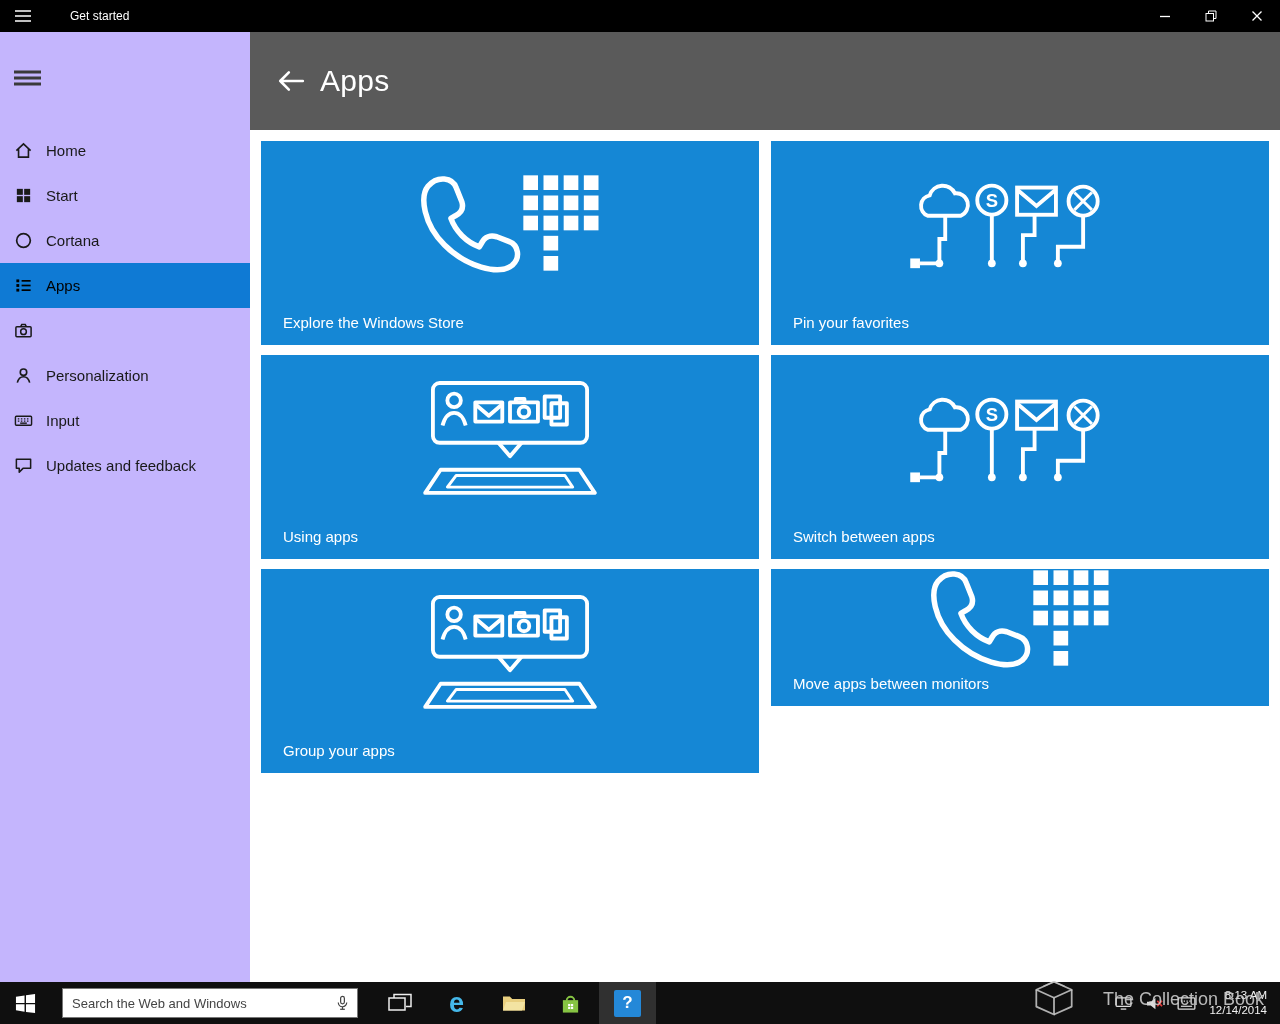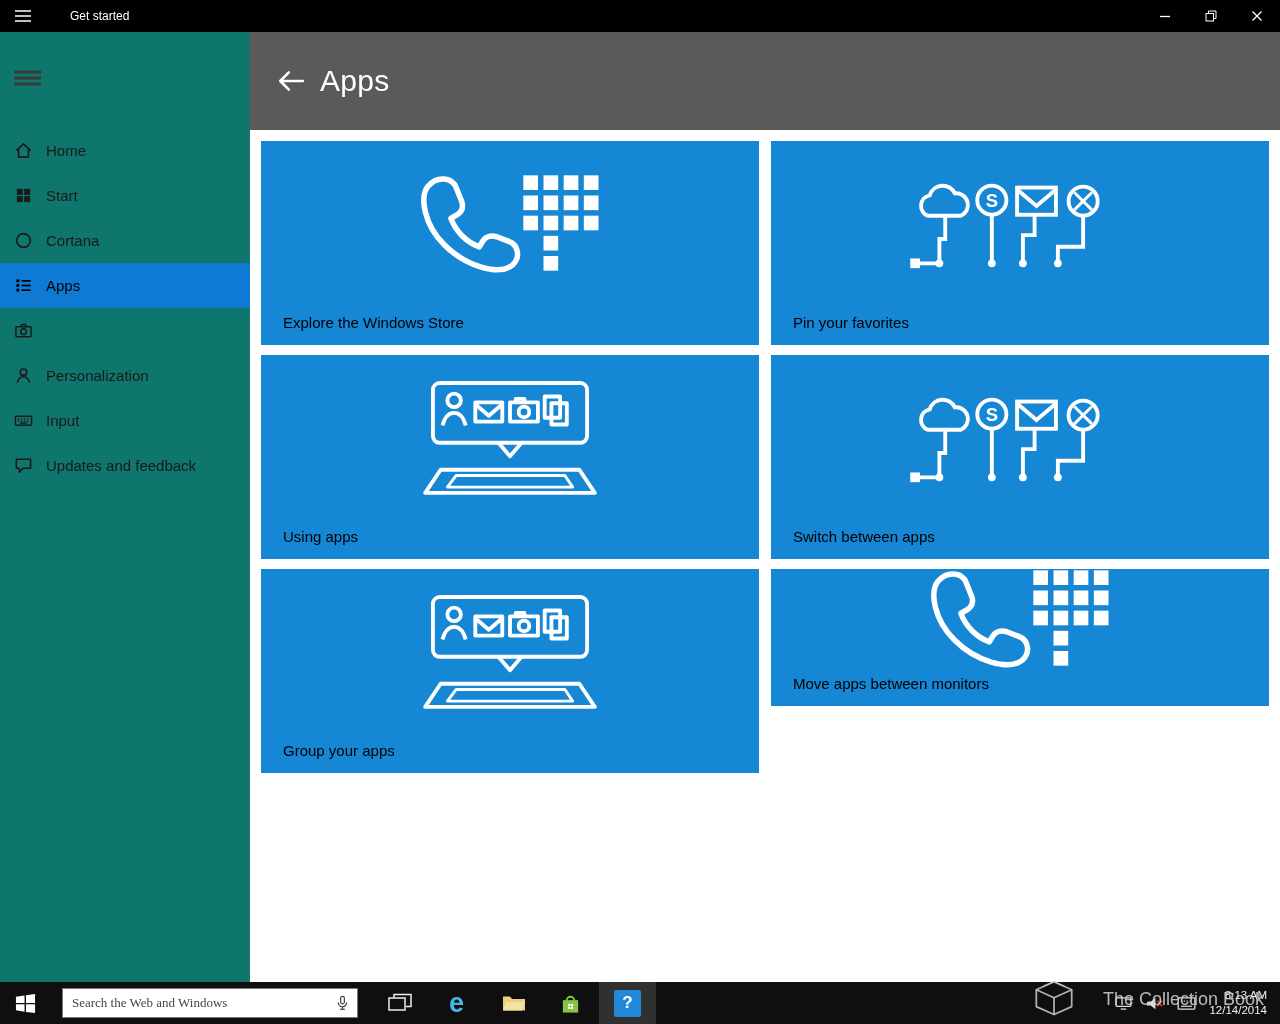--- a/index.html
+++ b/index.html
@@ -7,50 +7,50 @@
   body{font-family:"Liberation Sans",sans-serif;overflow:hidden;background:#fff;position:relative}
 
   
   .titlebar{position:absolute;top:0;left:0;width:100%;height:32px;background:#000;display:flex;align-items:center;z-index:6}
   .tb-menu{width:46px;height:32px;display:flex;align-items:center;justify-content:center;cursor:pointer}
   .tb-title{color:#fff;font-size:12px;margin-left:24px}
   .tb-spacer{flex:1}
   .tb-btn{width:46px;height:32px;display:flex;align-items:center;justify-content:center;cursor:pointer}
 
   
-  .sidebar{position:absolute;top:32px;left:0;width:250px;height:950px;background:#0f766e;z-index:4}
+  .sidebar{position:absolute;top:32px;left:0;width:250px;height:950px;background:#c4b5fd;z-index:4}
   .sb-hamburger{margin:38px 0 0 14px;width:27px;height:16px;cursor:pointer}
   .nav{margin-top:42px}
   .nav-item{display:flex;align-items:center;min-height:45px;padding:4px 0 4px 14px;gap:13px;font-size:15px;color:#191919;cursor:pointer}
   .nav-ic{width:19px;height:19px;flex:none;display:flex;color:#1a1a1a}
   .nav-item.selected{background:#0f7ad4;color:#000}
   .nav-item.selected .nav-ic{color:#000}
   .nav-label{padding-right:16px;line-height:1.4}
 
   
   .header{position:absolute;left:250px;top:32px;width:1030px;height:98px;background:#5a5a5a;display:flex;align-items:center;z-index:3}
   .back-btn{margin-left:20px;width:42px;height:42px;display:flex;align-items:center;justify-content:center;cursor:pointer}
   .header-title{color:#fff;font-size:30px;font-weight:300;margin-left:8px;letter-spacing:.3px}
 
   
   .content{position:absolute;left:250px;top:130px;width:1030px;height:852px;background:#fff;padding:11px;overflow:hidden}
   .tiles{display:grid;grid-template-columns:498px 498px;gap:10px 12px}
   .tile{height:204px;background:#1587d5;position:relative;cursor:pointer}
   .tile.short{height:137px}
   .tile-art{position:absolute;left:0;right:0;top:6px;bottom:46px;display:flex;align-items:center;justify-content:center}
-  .tile-label{position:absolute;left:22px;bottom:14px;color:#000000;font-size:15px}
+  .tile-label{position:absolute;left:22px;bottom:14px;color:#ffffff;font-size:15px}
   .ic-phone{width:195px;height:110px}
   .ic-pins{width:224px;height:101px}
   .ic-device{width:212px;height:120px}
 
   
   .taskbar{position:absolute;left:0;bottom:0;width:100%;height:42px;background:#0f0f0f;display:flex;align-items:center;z-index:8}
   .start-btn{width:50px;height:42px;display:flex;align-items:center;justify-content:center;cursor:pointer}
   .search-box{width:296px;height:30px;background:#fff;border:1px solid #777;display:flex;align-items:center;padding:0 7px 0 9px;margin-left:12px}
-  .search-input{flex:1;border:none;outline:none;background:transparent;font-size:13px;color:#222;font-family:Liberation Serif, serif;min-width:0}
+  .search-input{flex:1;border:none;outline:none;background:transparent;font-size:13px;color:#222;font-family:Liberation Sans, sans-serif;min-width:0}
   .search-input::placeholder{color:#444;opacity:1}
   .mic{flex:none;display:flex;cursor:pointer}
   .task-icons{display:flex;margin-left:13px;height:42px}
   .task-icon{width:57px;height:42px;display:flex;align-items:center;justify-content:center;cursor:pointer}
   .task-icon.active{background:rgba(255,255,255,.14)}
   .edge-e{color:#45b8ea;font-size:27px;font-weight:bold;line-height:1}
   .help-tile{width:27px;height:27px;background:#2488d8;border-radius:2px;color:#fff;font-size:17px;font-weight:bold;display:flex;align-items:center;justify-content:center}
   .tray{margin-left:auto;display:flex;align-items:center;gap:13px;padding-right:13px;height:42px}
   .tray-ic{display:flex;cursor:pointer}
   .clock{color:#f2f2f2;font-size:11.5px;text-align:right;line-height:1.3;cursor:pointer}

